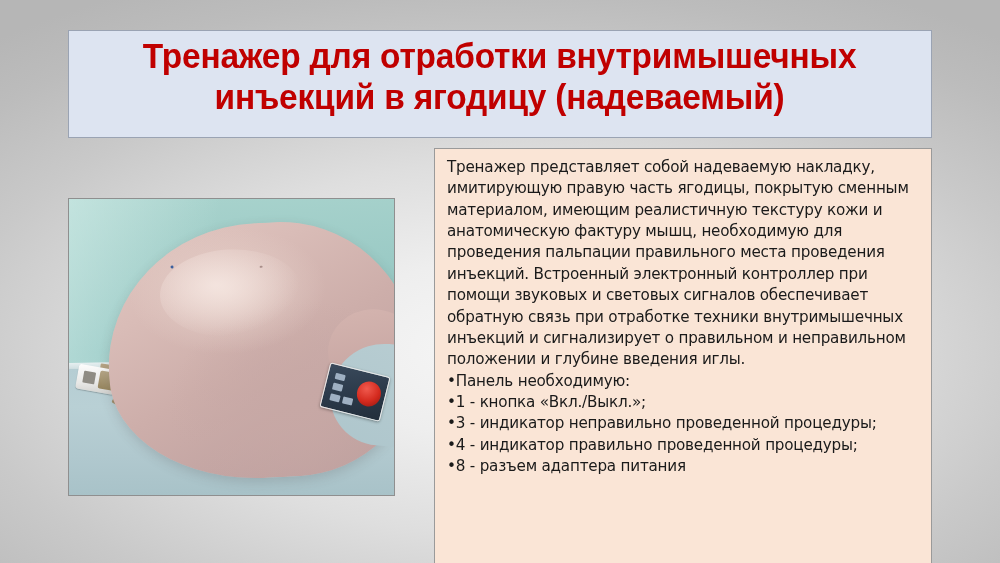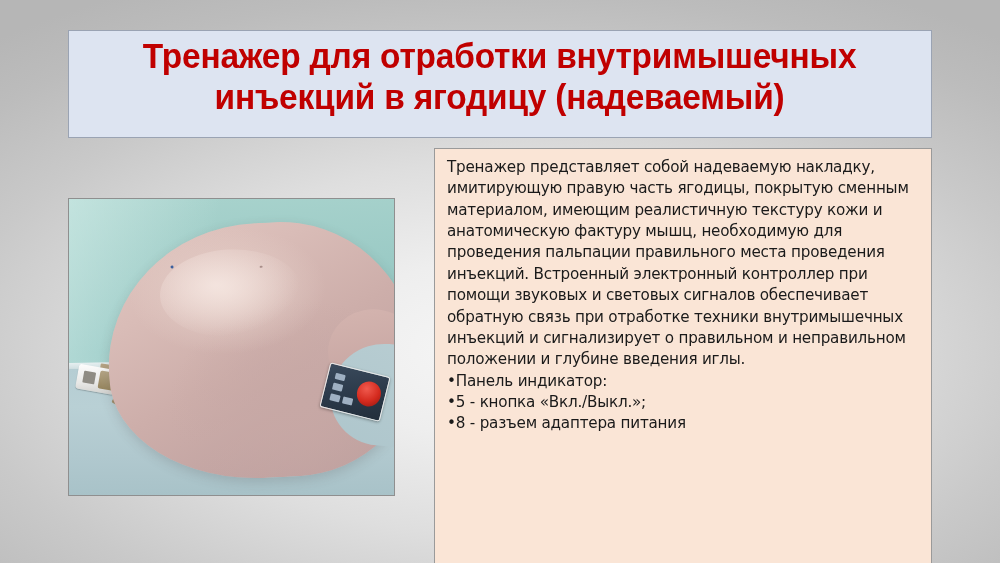--- a/index.html
+++ b/index.html
@@ -332,19 +332,21 @@
         <div class="ph-panel-led led-2"></div>
         <div class="ph-panel-led led-3"></div>
         <div class="ph-panel-led led-4"></div>
       </div>
     </div>
   </div>
 
   <div class="text-panel">
     <div class="body-text">
       <p>Тренажер представляет собой надеваемую накладку, имитирующую правую часть ягодицы, покрытую сменным материалом, имеющим реалистичную текстуру кожи и анатомическую фактуру мышц, необходимую для проведения пальпации правильного места проведения инъекций. Встроенный электронный контроллер при помощи звуковых и световых сигналов обеспечивает обратную связь при отработке техники внутримышечных инъекций и сигнализирует о правильном и неправильном положении и глубине введения иглы.</p>
-      <p class="bullet-line">•Панель индикатор:</p>
-      <p class="bullet-line">•5 - кнопка «Вкл./Выкл.»;</p>
+      <p class="bullet-line">•Панель необходимую:</p>
+      <p class="bullet-line">•1 - кнопка «Вкл./Выкл.»;</p>
+      <p class="bullet-line">•3 - индикатор неправильно проведенной процедуры;</p>
+      <p class="bullet-line">•4 - индикатор правильно проведенной процедуры;</p>
       <p class="bullet-line">•8 - разъем адаптера питания</p>
     </div>
   </div>
 
 </div>
 
 </body></html>

